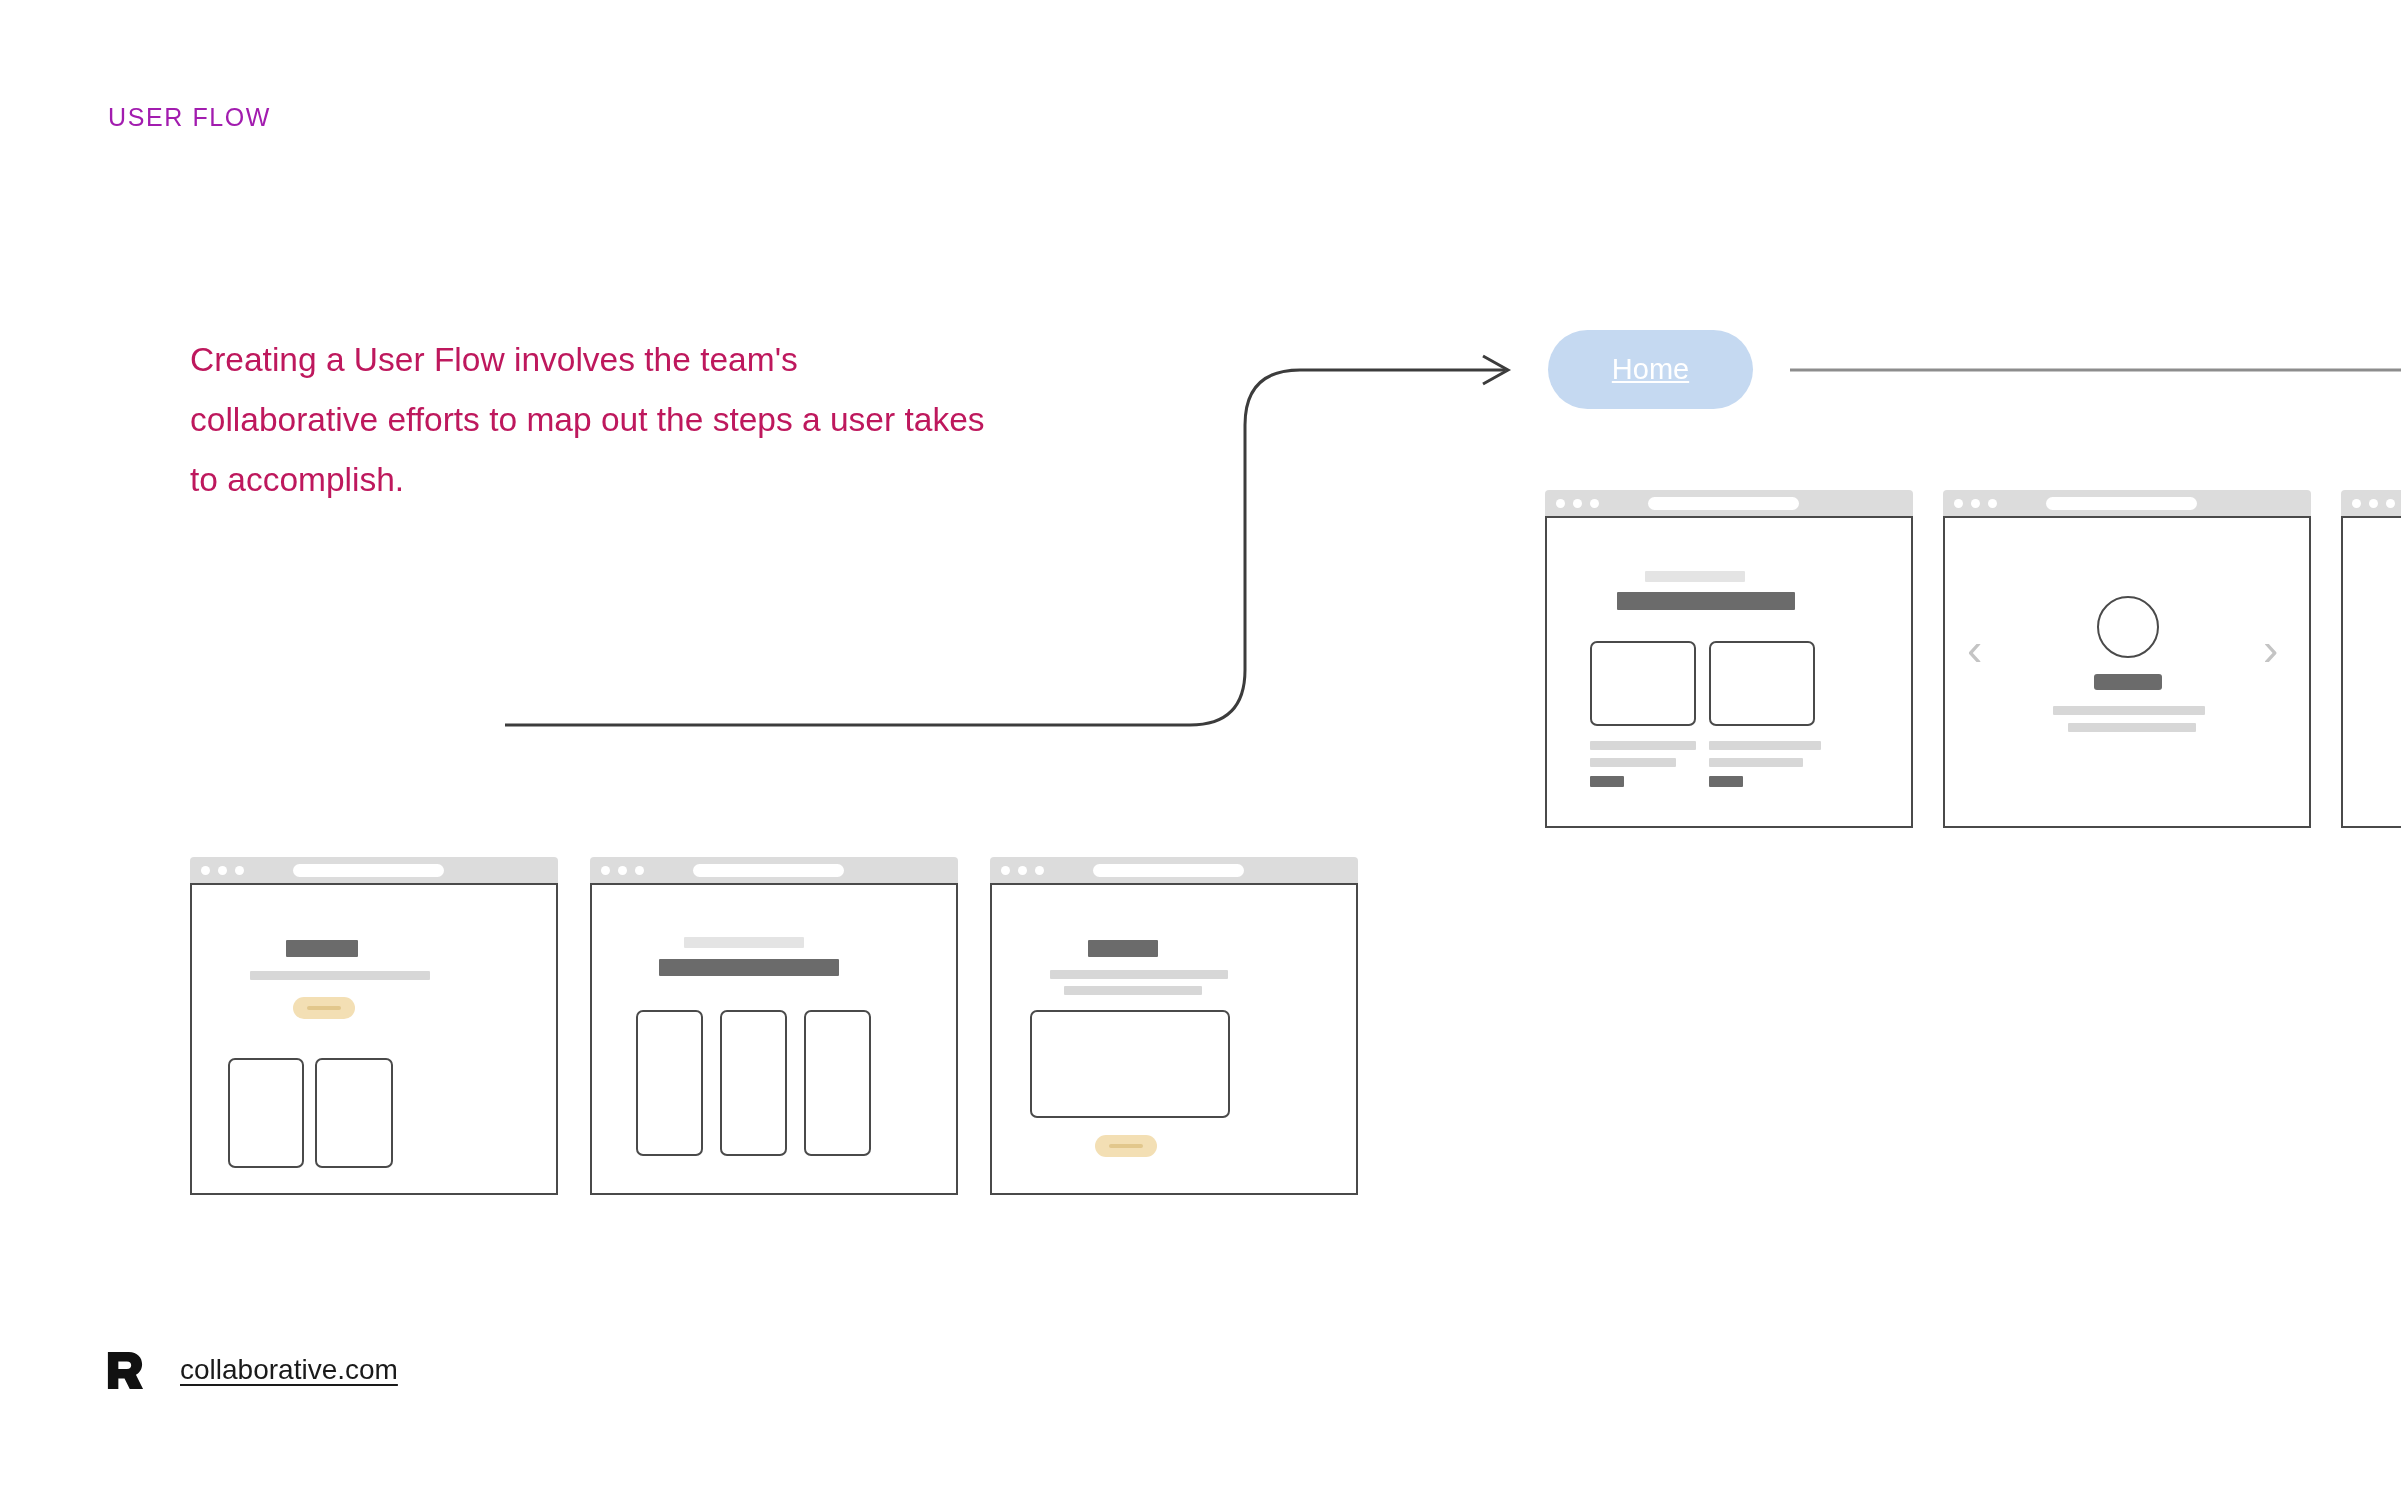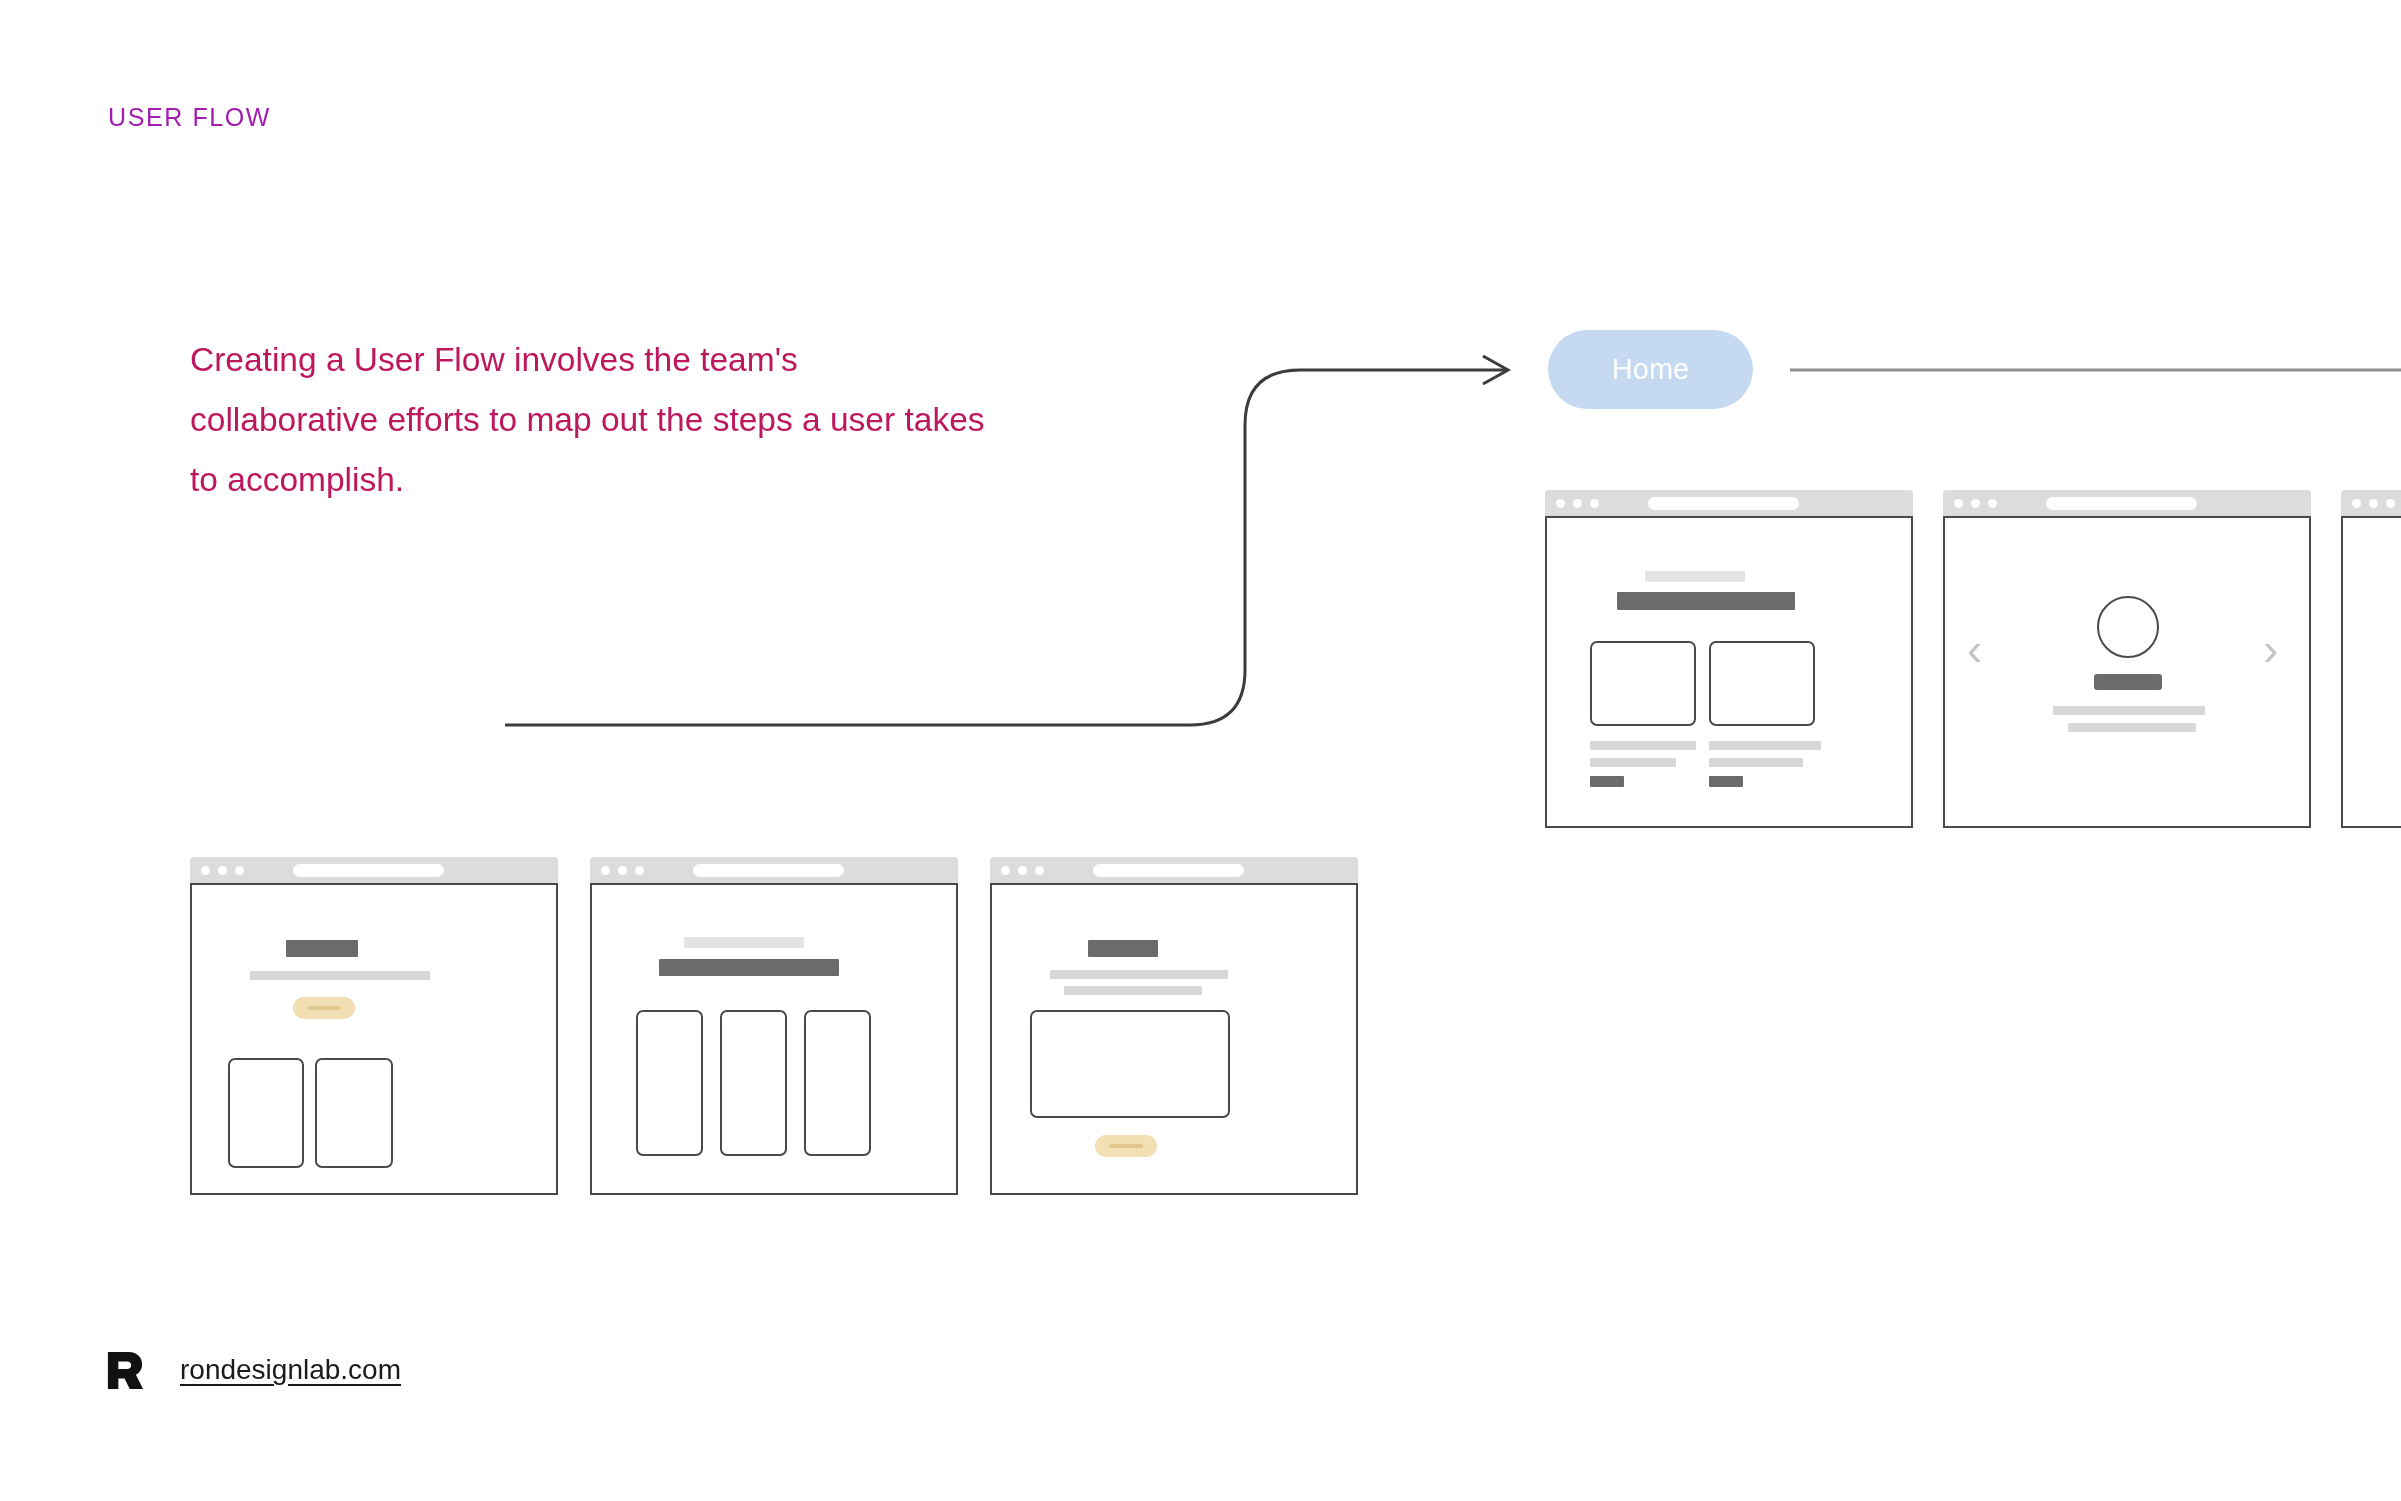--- a/index.html
+++ b/index.html
@@ -69,20 +69,21 @@
     color: #2b2b2b;
   }
   .pill-home {
     left: 1548px;
     top: 330px;
     width: 205px;
     height: 79px;
     background: #c5d9f1;
     color: #ffffff;
     font-size: 29px;
+    text-decoration: underline;
   }
 
   
   .wf {
     position: absolute;
   }
   .wf-chrome {
     position: relative;
     height: 26px;
     background: #dcdcdc;
@@ -296,16 +297,16 @@
 
     </div>
     <div class="wf-body" style="height:312px;"></div>
   </div>
 
   <div class="footer">
     <svg class="logo-mark" viewBox="0 0 40 42">
       <path d="M2 2 H24 C33 2 38 8 38 15 C38 20 35.5 24 31.5 26 L39 41 H25 L19.5 30 H13 V41 H2 Z
                M13 12 V20 H22 C25 20 26.5 18.4 26.5 16 C26.5 13.6 25 12 22 12 Z" fill="#111111"></path>
     </svg>
-    <a class="footer-link" href="#">rondesignlab.com</a>
+    <a class="footer-link" href="#">collaborative.com</a>
   </div>
 
 </div>
 
 </body></html>

